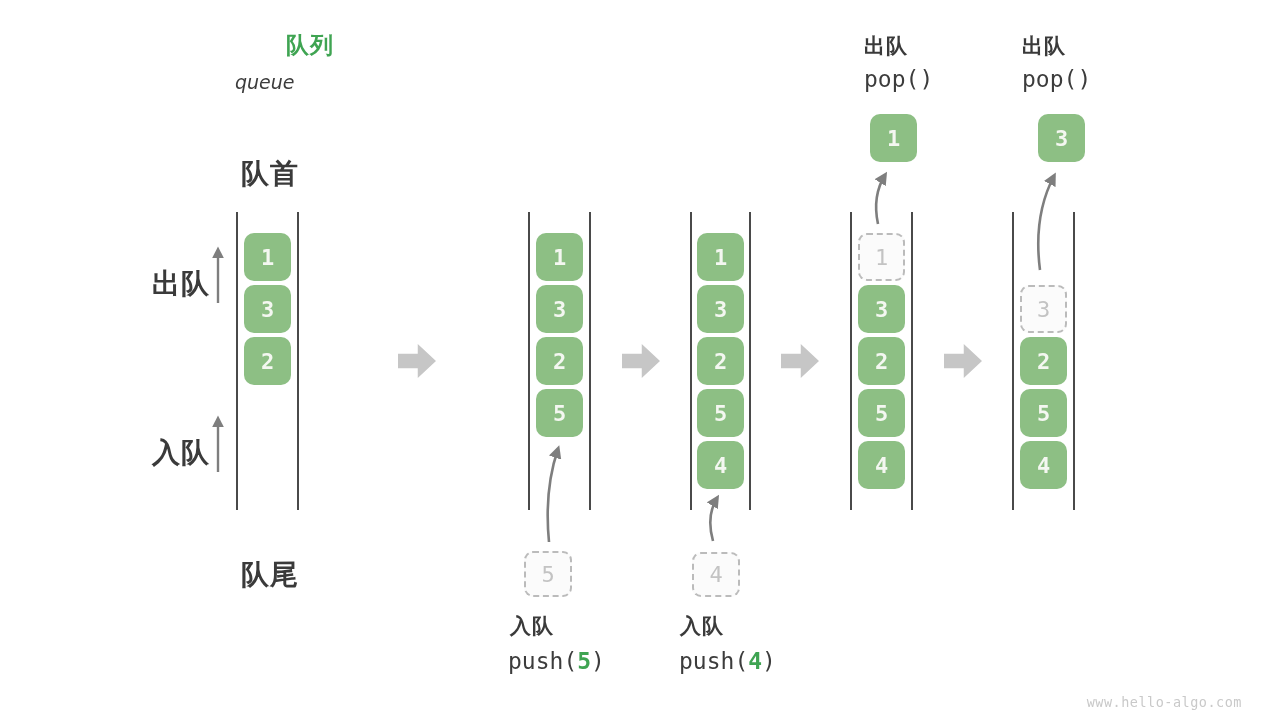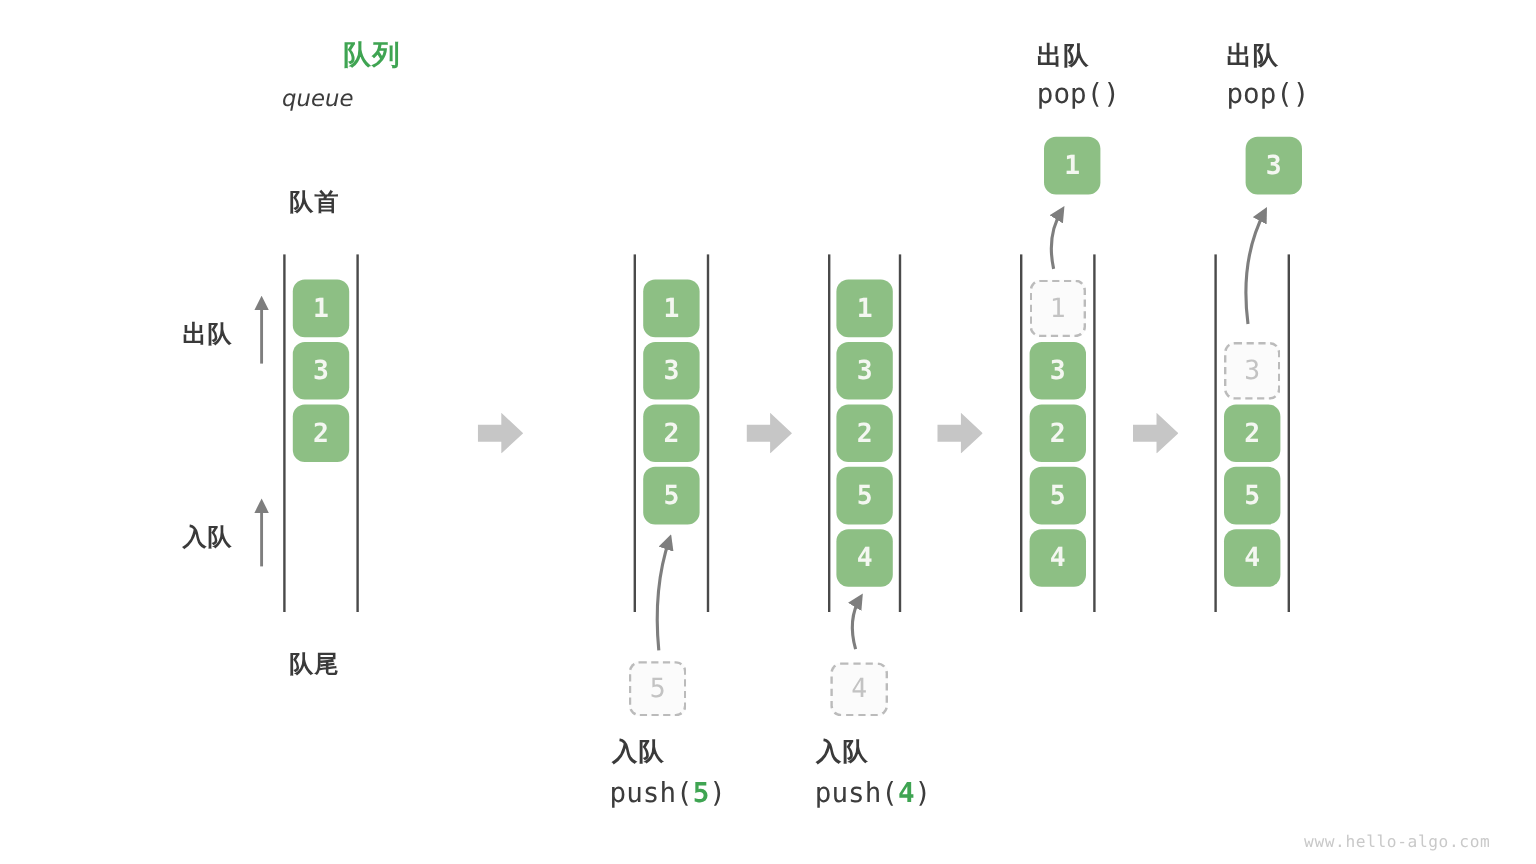--- a/index.html
+++ b/index.html
@@ -14,21 +14,21 @@
     --watermark:#c9c9c9;
   }
   html,body{margin:0;padding:0;background:#fff;}
   #canvas{
     position:relative;width:1280px;height:720px;background:#fff;overflow:hidden;
     font-family:"DejaVu Sans","Liberation Sans",sans-serif;color:var(--ink);
   }
   .abs{position:absolute;}
   .title-zh{font-size:23px;font-weight:bold;color:var(--accent-green);letter-spacing:1px;}
   .title-en{font-size:19px;color:var(--ink);font-style:italic;}
-  .zh-label{font-size:20px;font-weight:bold;color:#3a3a3a;letter-spacing:1px;}
+  .zh-label{font-size:28px;font-weight:bold;color:#3a3a3a;letter-spacing:1px;}
   .op-zh{font-size:21px;font-weight:600;color:#3a3a3a;letter-spacing:1px;}
   .code{font-family:"DejaVu Sans Mono","Liberation Mono",monospace;font-size:23px;color:var(--ink);}
   .code .arg{color:var(--accent-green);font-weight:bold;}
   .rail{position:absolute;width:2px;top:212px;height:298px;background:var(--rail);}
   .qbox{
     position:absolute;width:47px;height:48px;border-radius:10px;
     background:var(--box-green);
     display:flex;align-items:center;justify-content:center;
     font-family:"DejaVu Sans Mono","Liberation Mono",monospace;
     font-size:22px;font-weight:bold;color:#f4f7f1;
@@ -52,21 +52,21 @@
 <body>
 
 <div id="canvas">
 
   <div class="abs title-zh" style="left:240px;top:30px;margin-left:46px;">队列</div>
   <div class="abs title-en" style="left:235px;top:71px;">queue</div>
 
   <div class="abs zh-label" style="left:241px;top:155px;">队首</div>
   <div class="abs zh-label" style="left:152px;top:265px;">出队</div>
   <div class="abs zh-label" style="left:152px;top:434px;">入队</div>
-  <div class="abs zh-label" style="left:241px;top:540px;">队尾</div>
+  <div class="abs zh-label" style="left:241px;top:556px;">队尾</div>
 
   <div class="rail" style="left:236px;"></div>
   <div class="rail" style="left:297px;"></div>
 
   <div class="rail" style="left:528px;"></div>
   <div class="rail" style="left:589px;"></div>
 
   <div class="rail" style="left:690px;"></div>
   <div class="rail" style="left:749px;"></div>
 

